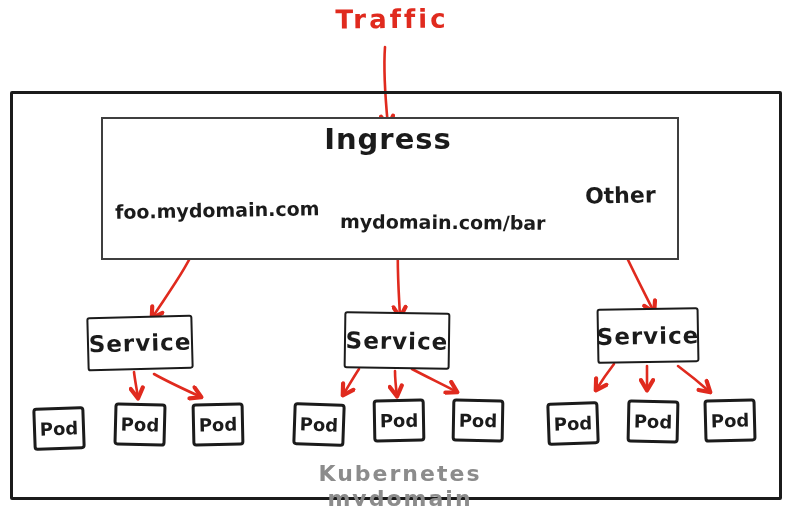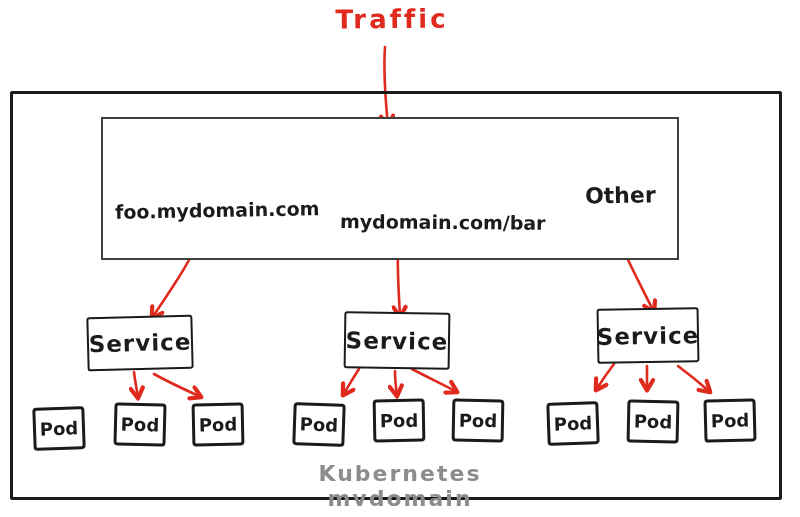--- a/index.html
+++ b/index.html
@@ -94,20 +94,21 @@
     <path class="arrow" d="M614,364 C607,373 601,382 596,390" marker-end="url(#vhead)"></path>
     <path class="arrow" d="M647,366 C647,374 647,382 647,390" marker-end="url(#vhead)"></path>
     <path class="arrow" d="M678,366 C690,375 701,384 710,392" marker-end="url(#vhead)"></path>
   </svg>
 
   <div id="traffic-label" class="abs">Traffic</div>
 
   <div id="cluster-box" class="abs"></div>
 
   <div id="ingress-box" class="abs"></div>
+  <div id="ingress-title" class="abs">Ingress</div>
   <div id="rule-foo" class="abs rule-label">foo.mydomain.com</div>
   <div id="rule-bar" class="abs rule-label">mydomain.com/bar</div>
   <div id="rule-other" class="abs rule-label">Other</div>
 
   <div id="service-1" class="abs service-box">
     <span>Service</span>
   </div>
   <div id="service-2" class="abs service-box">
     <span>Service</span>
   </div>

